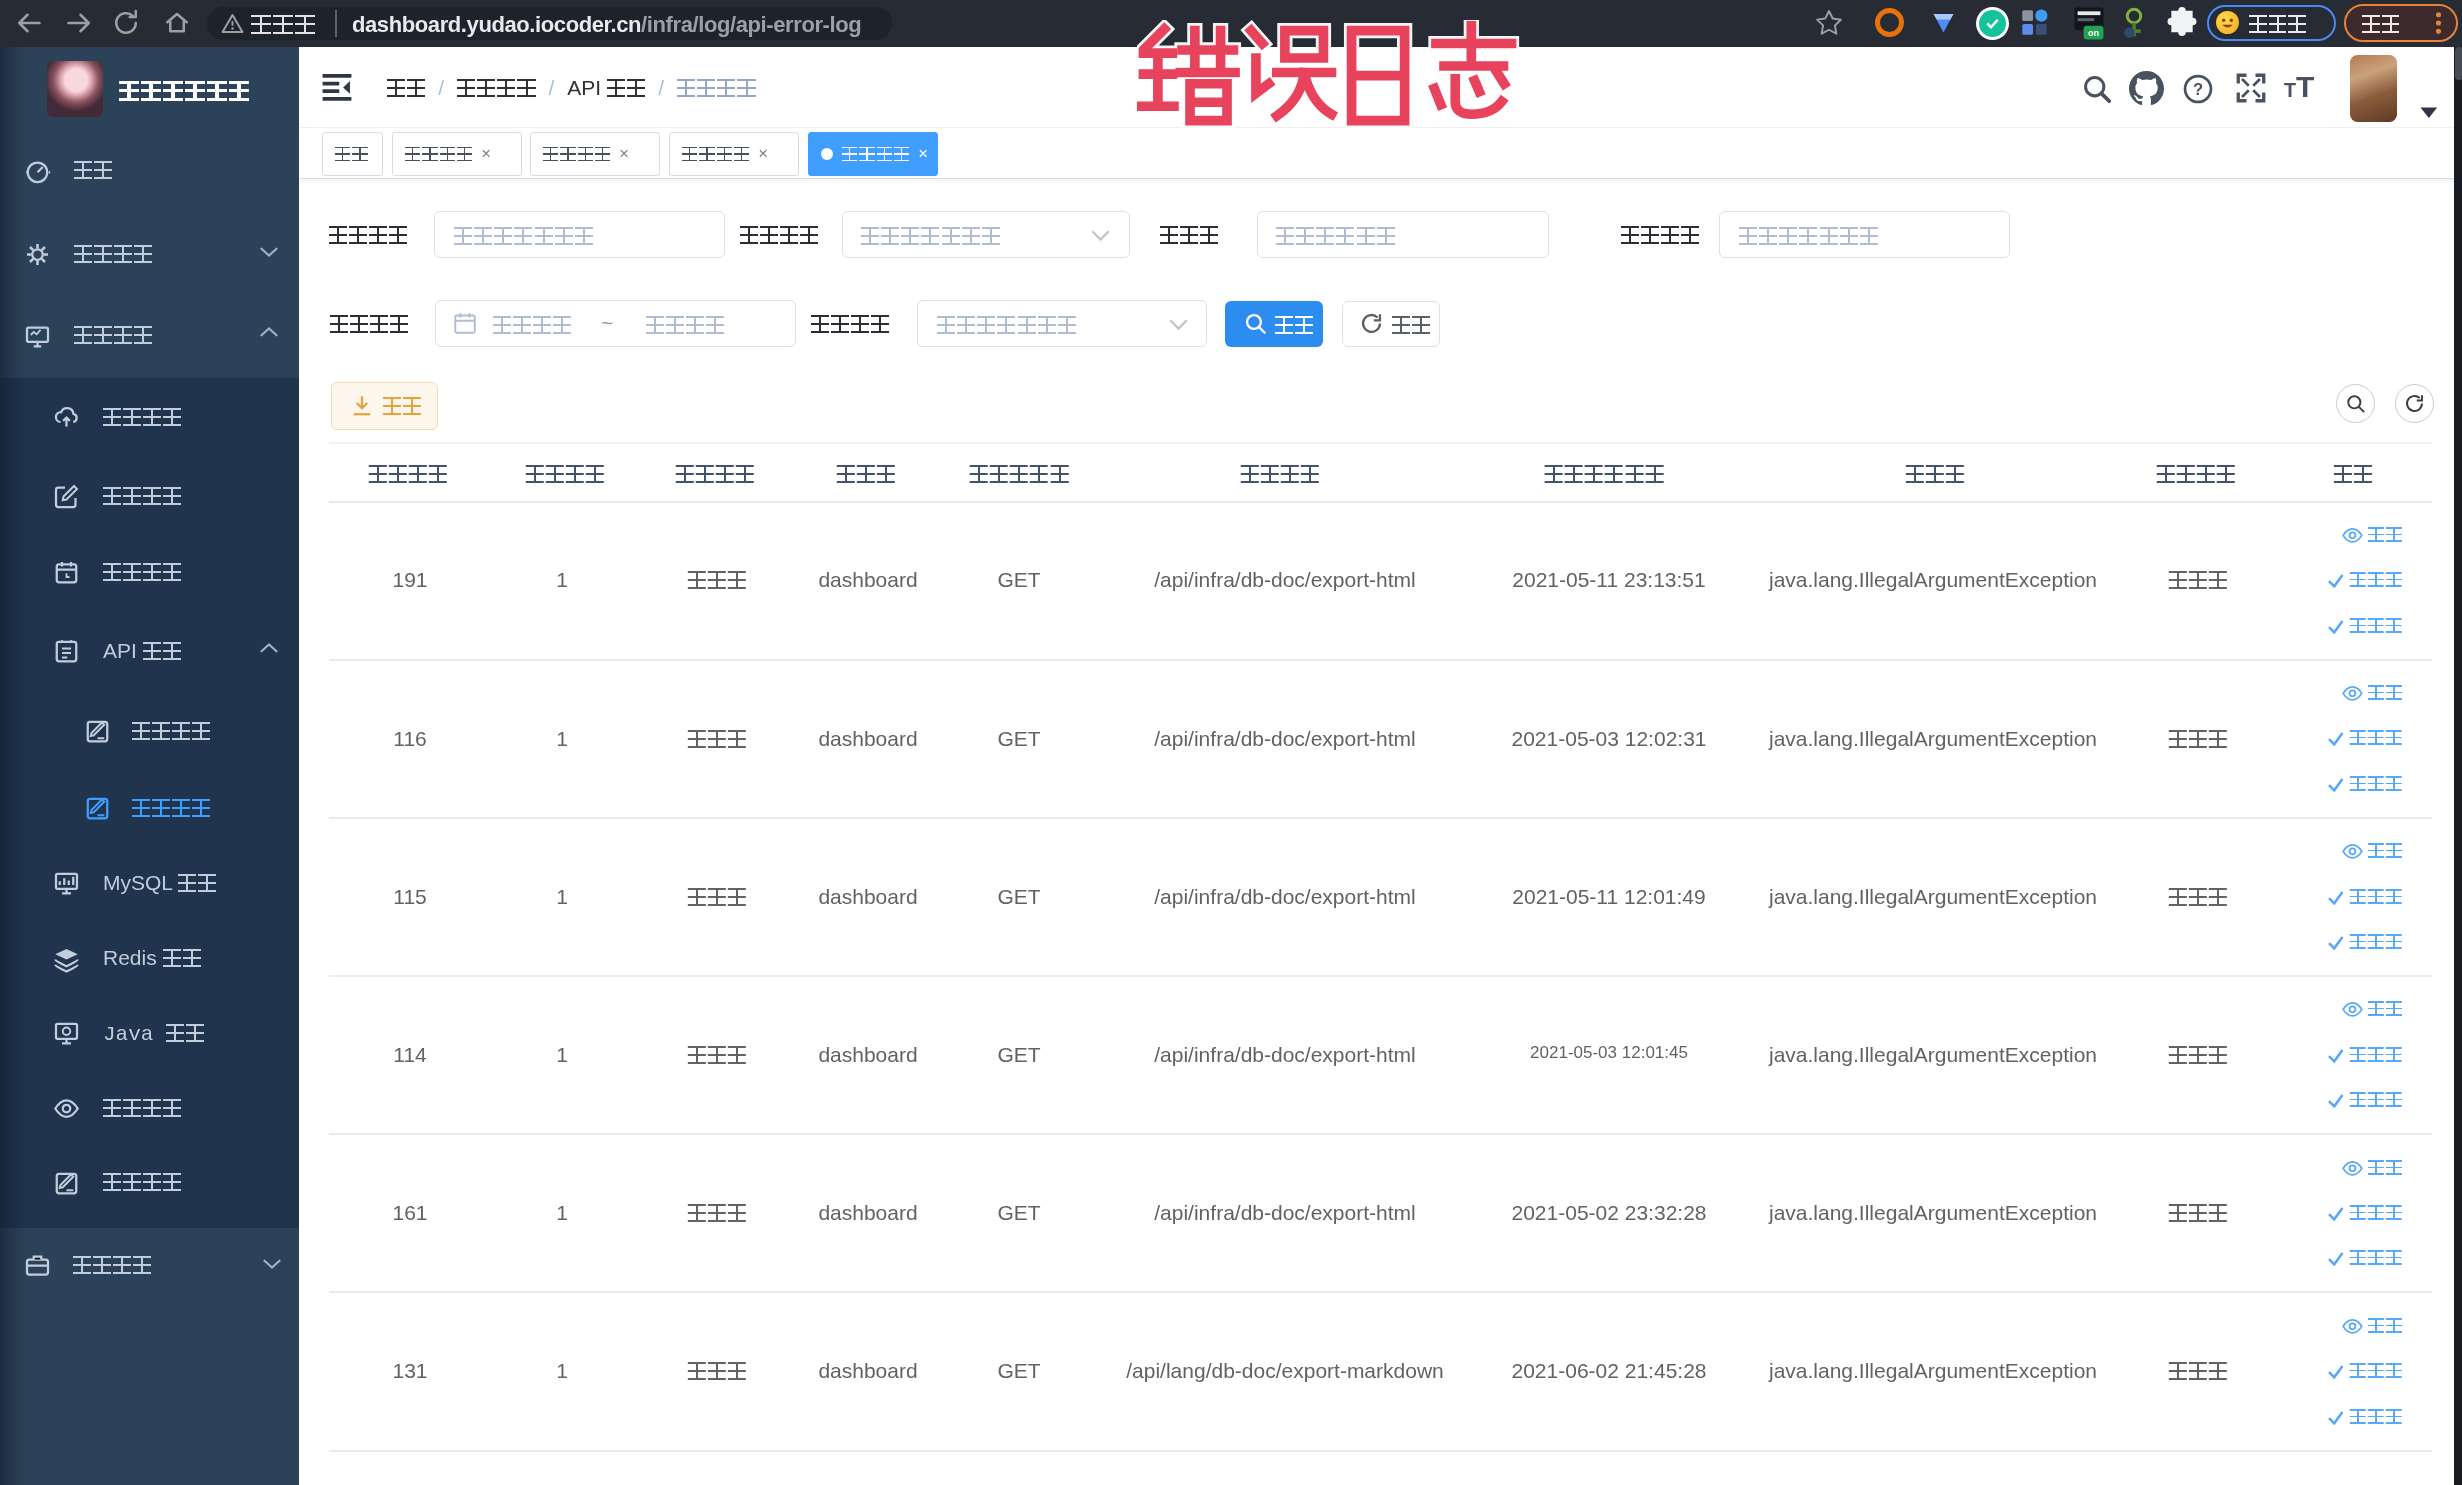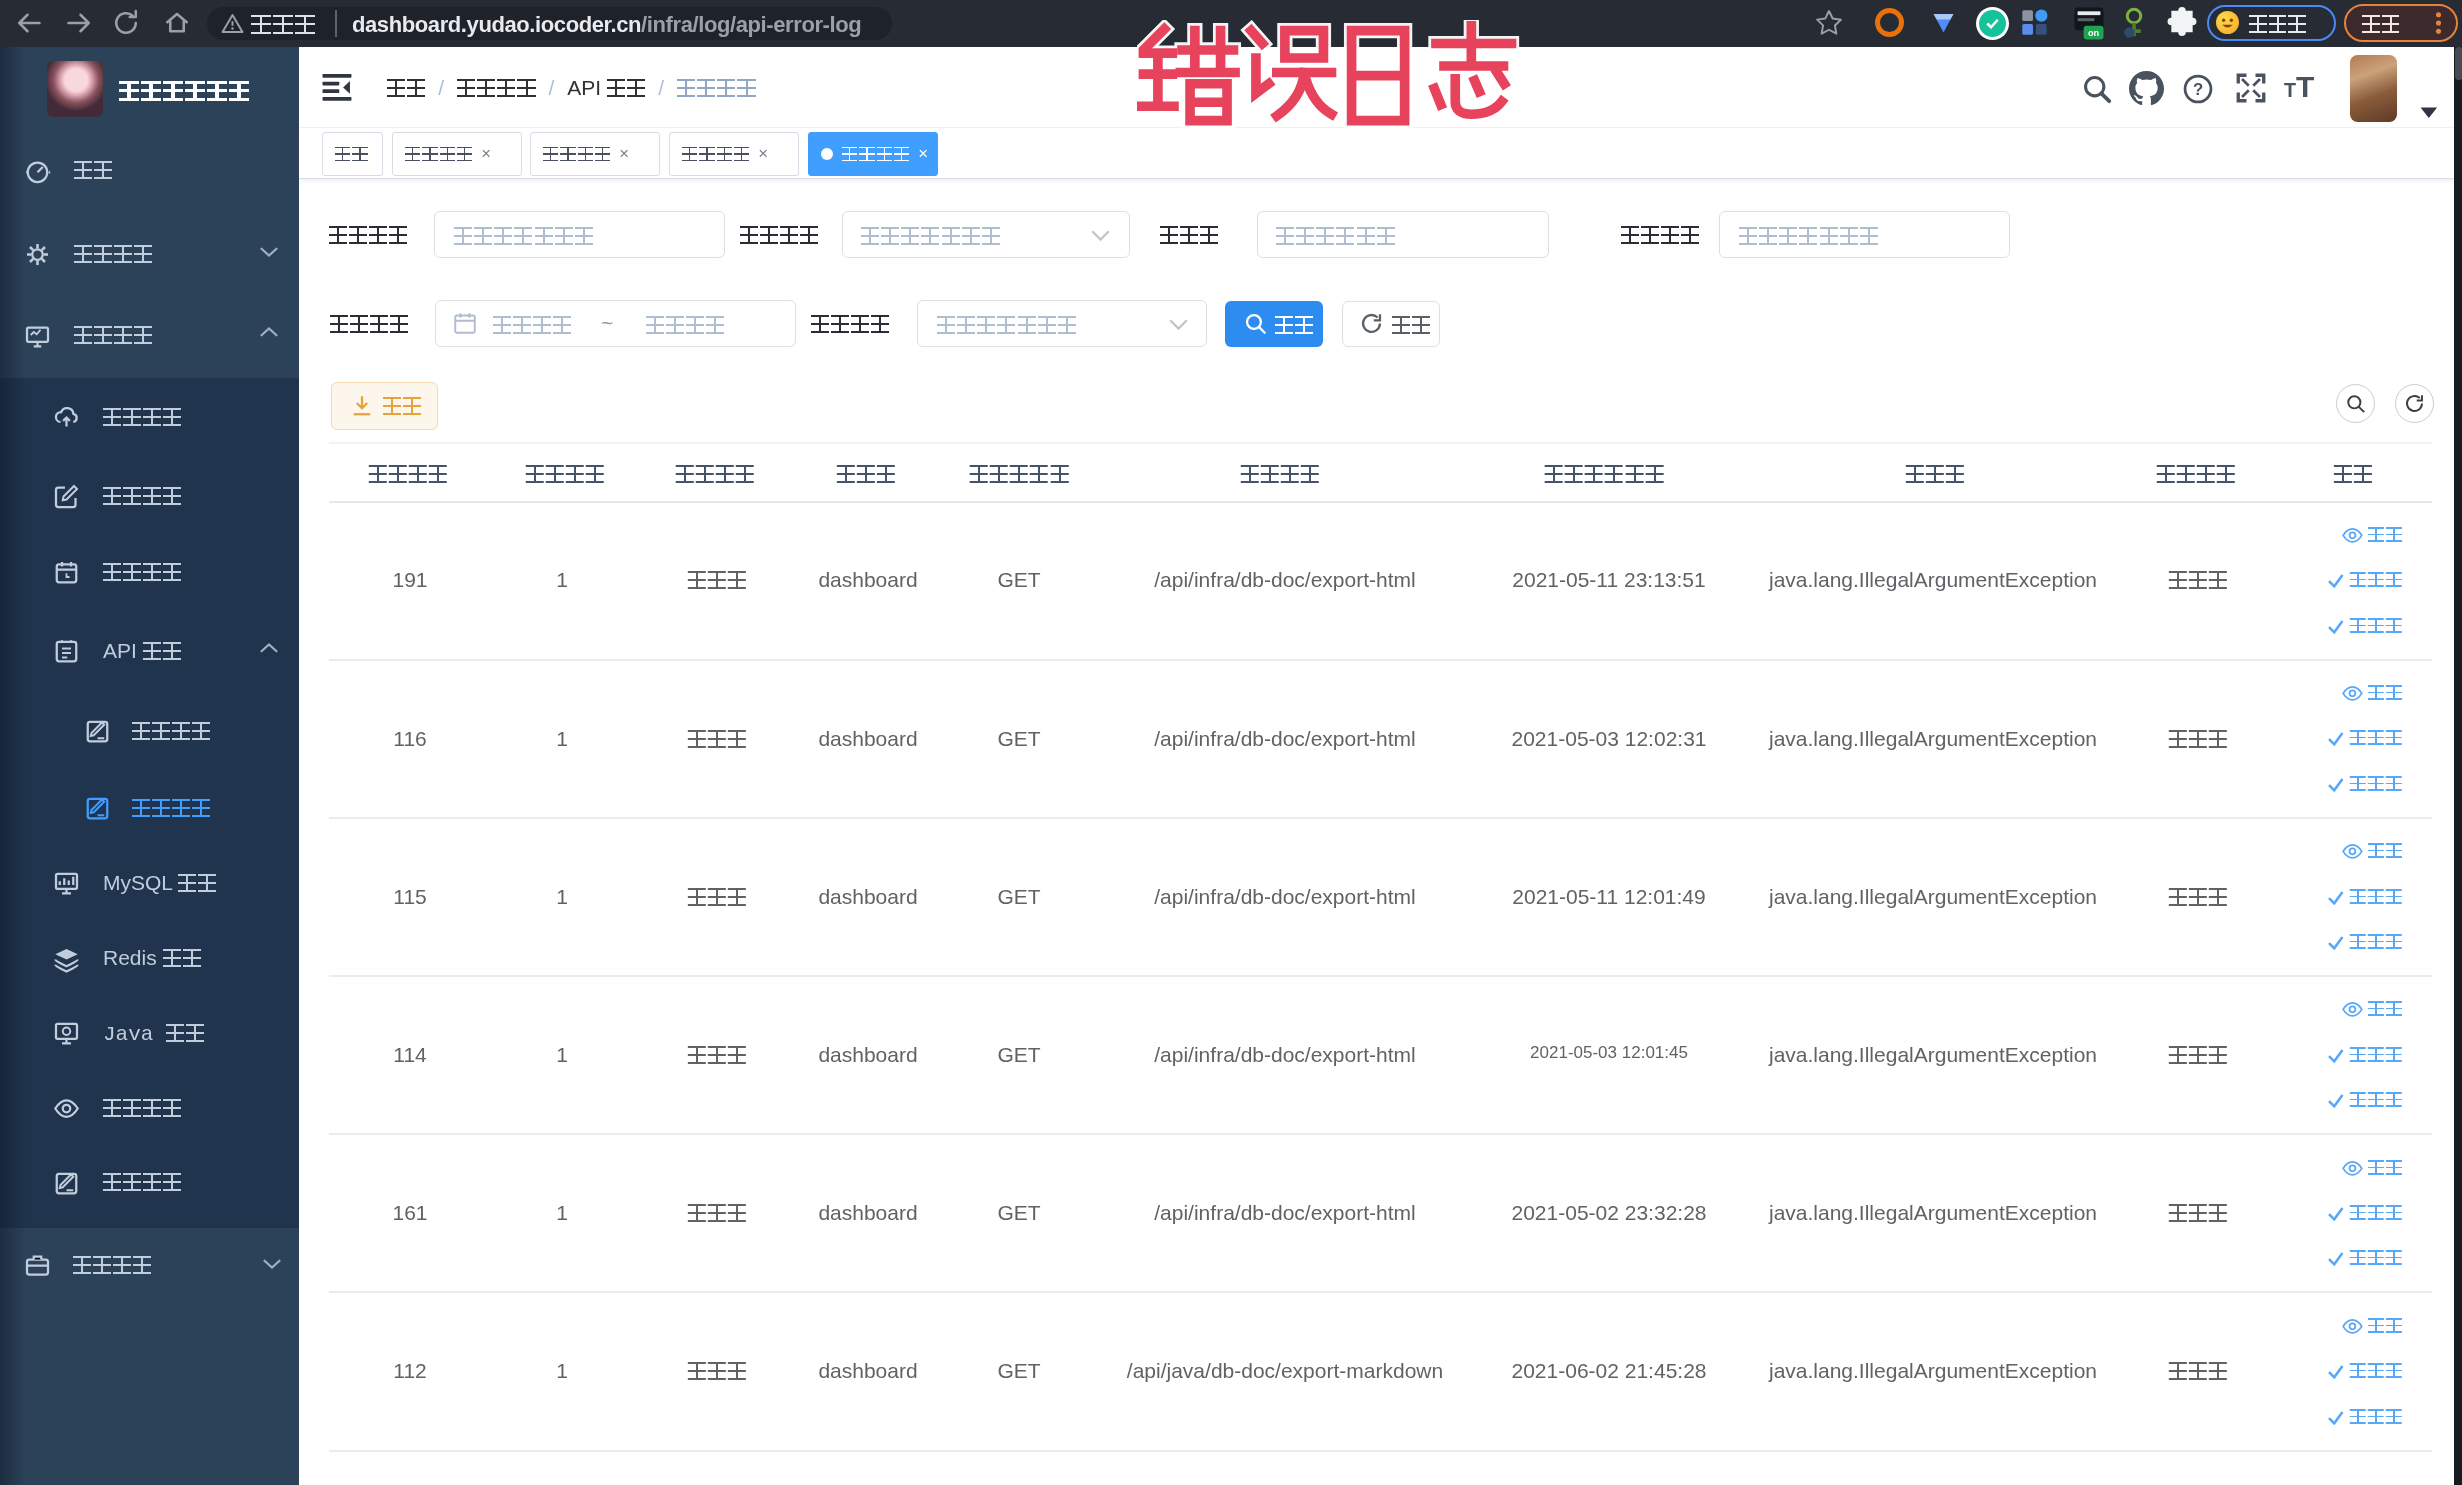--- a/index.html
+++ b/index.html
@@ -789,30 +789,30 @@
       <i></i>
     </b></span>
 <span class="abs" style="left:2402px;top:1247px;transform:translateX(-100%);font-size:19px;color:#58a8f8;white-space:nowrap"><svg style="display:inline-block;vertical-align:-2.3px;margin-right:4.5px" width="18" height="16.7" viewBox="0 0 24 22">
       <path d="M3 12l7 7L21 4" fill="none" stroke="#58a8f8" stroke-width="3.4"></path>
     </svg><b class="z" style="font-size:19px;">
       <i></i>
       <i></i>
       <i></i>
     </b></span>
 <div class="abs" style="left:329px;top:1291px;width:2103px;height:1.5px;background:#e8ecf2"></div>
-<span class="abs" style="left:410px;top:1359px;transform:translateX(-50%);font-size:21px;color:#606266;white-space:nowrap">112</span>
+<span class="abs" style="left:410px;top:1359px;transform:translateX(-50%);font-size:21px;color:#606266;white-space:nowrap">131</span>
 <span class="abs" style="left:562px;top:1359px;transform:translateX(-50%);font-size:21px;color:#606266;white-space:nowrap">1</span>
 <span class="abs" style="left:717px;top:1359px;transform:translateX(-50%);font-size:21px;color:#606266;white-space:nowrap"><b class="z" style="font-size:21px;">
       <i></i>
       <i></i>
       <i></i>
     </b></span>
 <span class="abs" style="left:868px;top:1359px;transform:translateX(-50%);font-size:21px;color:#606266;white-space:nowrap">dashboard</span>
 <span class="abs" style="left:1019px;top:1359px;transform:translateX(-50%);font-size:21px;color:#606266;white-space:nowrap">GET</span>
-<span class="abs" style="left:1285px;top:1359px;transform:translateX(-50%);font-size:21px;color:#606266;white-space:nowrap">/api/java/db-doc/export-markdown</span>
+<span class="abs" style="left:1285px;top:1359px;transform:translateX(-50%);font-size:21px;color:#606266;white-space:nowrap">/api/lang/db-doc/export-markdown</span>
 <span class="abs" style="left:1609px;top:1359px;transform:translateX(-50%);font-size:21px;color:#606266;white-space:nowrap">2021-06-02 21:45:28</span>
 <span class="abs" style="left:1933px;top:1359px;transform:translateX(-50%);font-size:21px;color:#606266;white-space:nowrap">java.lang.IllegalArgumentException</span>
 <span class="abs" style="left:2198px;top:1359px;transform:translateX(-50%);font-size:21px;color:#606266;white-space:nowrap"><b class="z" style="font-size:21px;">
       <i></i>
       <i></i>
       <i></i>
     </b></span>
 <span class="abs" style="left:2402px;top:1315px;transform:translateX(-100%);font-size:19px;color:#58a8f8;white-space:nowrap"><svg style="display:inline-block;vertical-align:-3px;margin-right:4.5px" width="21" height="16.7" viewBox="0 0 36 28">
       <path d="M2 14C7 6 12 3 18 3s11 3 16 11c-5 8-10 11-16 11S7 22 2 14Z" fill="none" stroke="#58a8f8" stroke-width="3"></path>
       <circle cx="18" cy="14" r="5" fill="none" stroke="#58a8f8" stroke-width="3"></circle>

